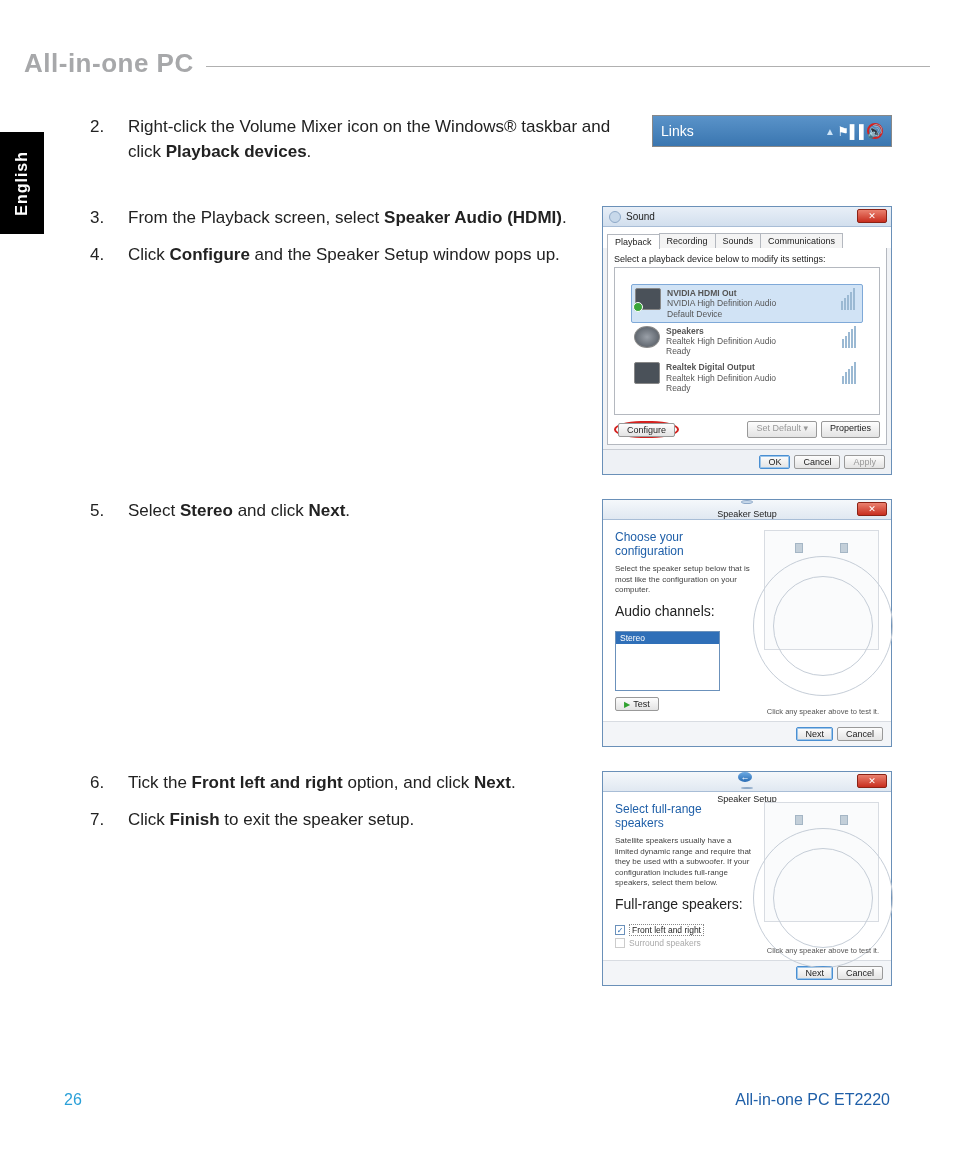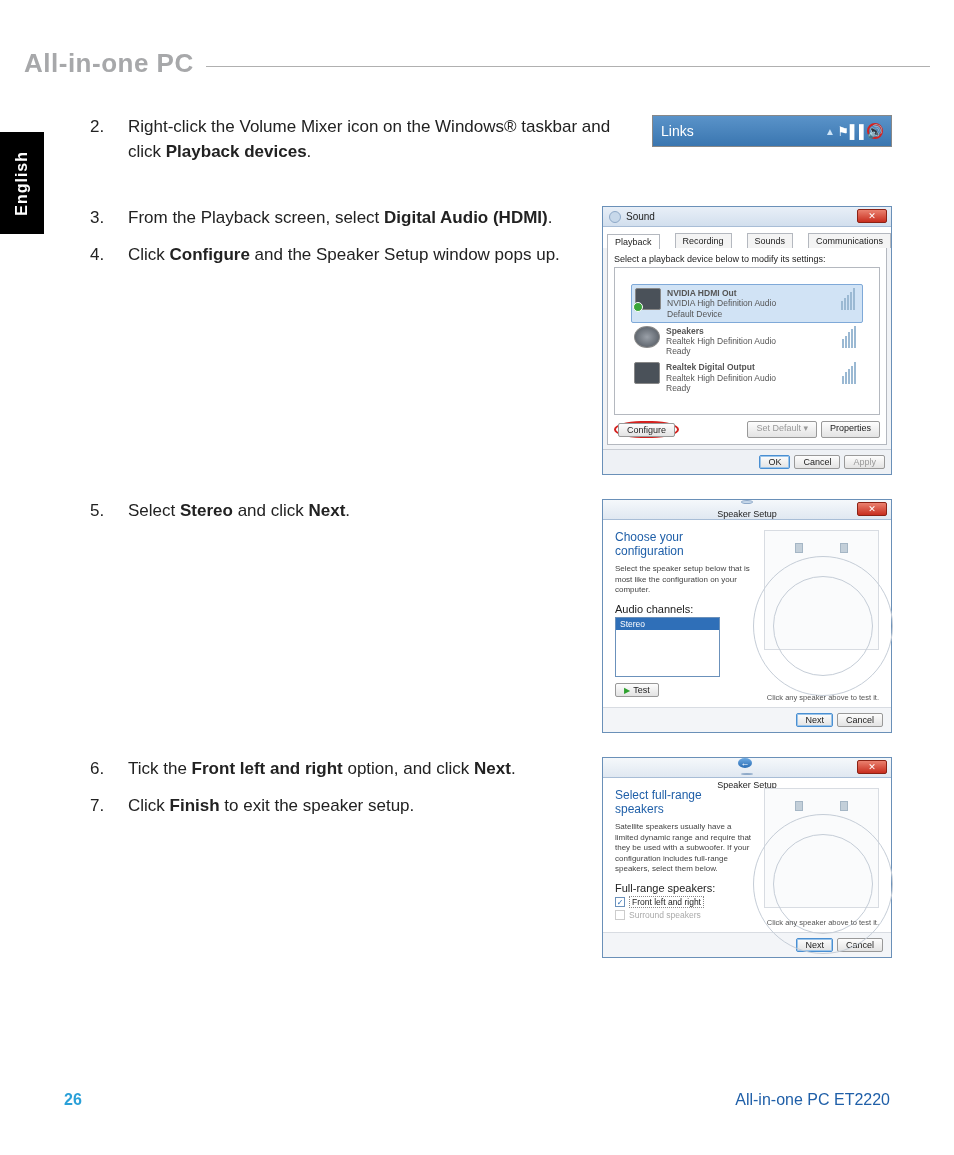--- a/index.html
+++ b/index.html
@@ -105,21 +105,21 @@
   .dlg-title .icon-sound { width:12px;height:12px;border-radius:50%;background:#c7d8ea;border:1px solid #8ea9c8; }
   .dlg-close {
     position: absolute; right: 4px; top: 2px;
     width: 30px; height: 14px;
     background: linear-gradient(#ea816f,#c82e1f);
     border: 1px solid #8b2215; border-radius: 2px;
     color: #fff; font-size: 9px;
     display: flex; align-items: center; justify-content: center;
   }
   .tabs {
-    display: flex; gap: 16px; padding: 6px 4px 0 4px;
+    display: flex; gap: 0; padding: 6px 4px 0 4px;
     background: #fff;
   }
   .tab {
     padding: 2px 7px;
     border: 1px solid #b4b8bf;
     border-bottom: none;
     background: #f4f4f4;
     font-size: 9px;
     margin-right: -1px;
   }
@@ -181,21 +181,21 @@
   .spk-left { flex:1; }
   .spk-right {
     width: 115px; height: 120px;
     border: 1px solid #d8dce2;
     background: #fafbfc;
     position: relative;
   }
   .arc { position:absolute; border:1px solid #c5cdd7; border-radius:50%; }
   .spk-heading { color: #1f5fa8; font-size: 12px; font-weight: 500; margin-bottom: 6px; }
   .spk-desc { font-size: 8px; color:#444; line-height:1.3; margin-bottom: 8px; }
-  .label-sm { font-size: 11px; margin-bottom: 2px; }
+  .label-sm { font-size: 14px; margin-bottom: 12px; }
   .listbox { border: 1px solid #6b91bb; width: 105px; height: 60px; background:#fff; }
   .listbox .opt { background:#2f6fb8; color:#fff; padding:1px 4px; font-size:8.5px; }
   .green-play { display:inline-flex; align-items:center; gap:3px; }
   .green-play .tri-g { color:#2ea12e; font-size:8px; }
   .checkbox-row { display:flex; align-items:center; gap:4px; font-size:8.5px; margin: 2px 0; }
   .cbx { width:10px; height:10px; border:1px solid #6b91bb; background:#fff; display:inline-flex; align-items:center; justify-content:center; font-size:8px; color:#2a6db5; }
   .dotted { border:1px dotted #888; padding:0 2px; }
   .spk-hint-r { position:absolute; bottom: 30px; right: 12px; font-size: 7.5px; color:#555;margin-top:36px; }
   .spk-footer {
     border-top: 1px solid #d8dce2;
@@ -205,21 +205,21 @@
   }
   .footer {
     position: absolute;
     bottom: 46px;
     left: 64px; right: 64px;
     display: flex;
     justify-content: space-between;
     align-items: center;
     font-size: 16px;
   }
-  .page-no { color: #2aa0d8; font-weight: 700; }
+  .page-no { color: #2aa0d8; font-weight: 400; }
   .footer-right { color: #1f5fa8; }
   .back-arrow { width:14px;height:14px;border-radius:50%;background:linear-gradient(#6ca9e2,#2a6db5);display:inline-flex;align-items:center;justify-content:center;color:#fff;font-size:9px;margin-right:4px; }
   .spk-icon-sm { position:absolute; width:8px; height:10px; background:#c3cfd9; border:1px solid #a5b6c5; }
 </style>
 </head>
 <body>
 
 <div class="header">
   <div class="header-line"></div>
   <span class="header-title">All-in-one PC</span>
@@ -249,21 +249,21 @@
         <span class="tray-ico circle-red">🔊</span>
       </div>
     </div>
   </div>
 
   <div class="row" style="margin-top:30px;">
     <div class="steps">
       <div class="step">
         <div class="num">3.</div>
         <div class="txt">
-          <span>From the Playback screen, select </span><b>Digital Audio (HDMI)</b><span>.</span>
+          <span>From the Playback screen, select </span><b>Speaker Audio (HDMI)</b><span>.</span>
         </div>
       </div>
       <div class="step">
         <div class="num">4.</div>
         <div class="txt">
           <span>Click </span><b>Configure</b><span> and the Speaker Setup window pops up.</span>
         </div>
       </div>
     </div>
     <div class="figure">

